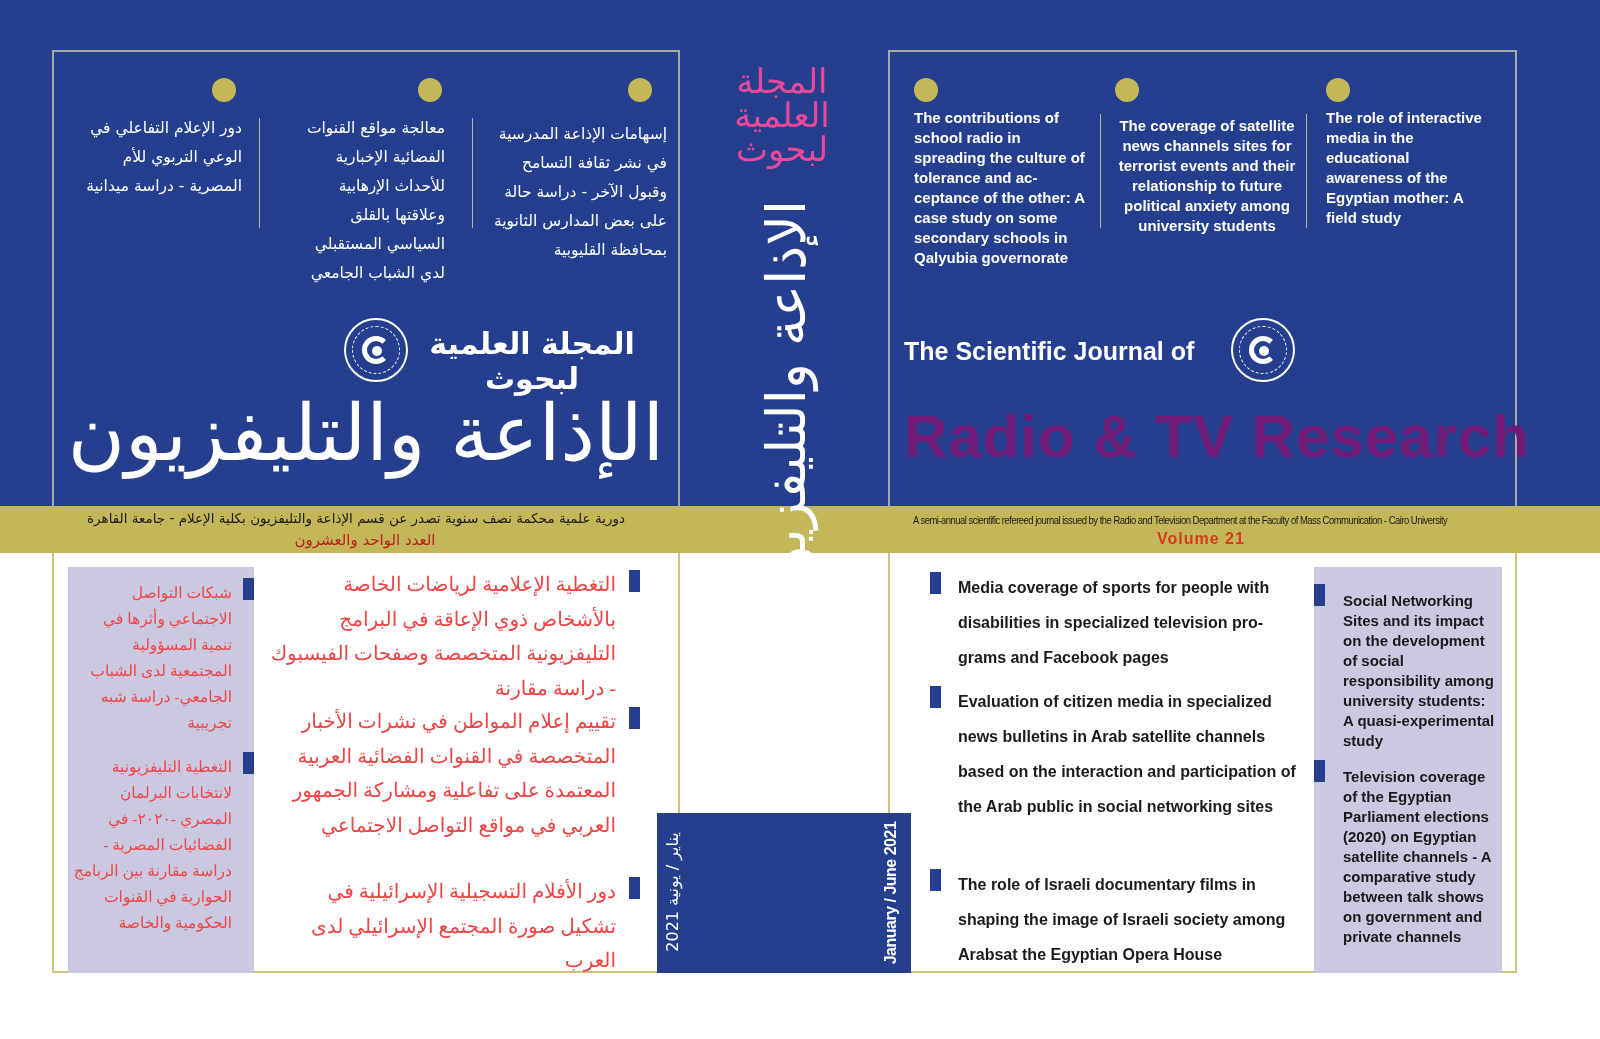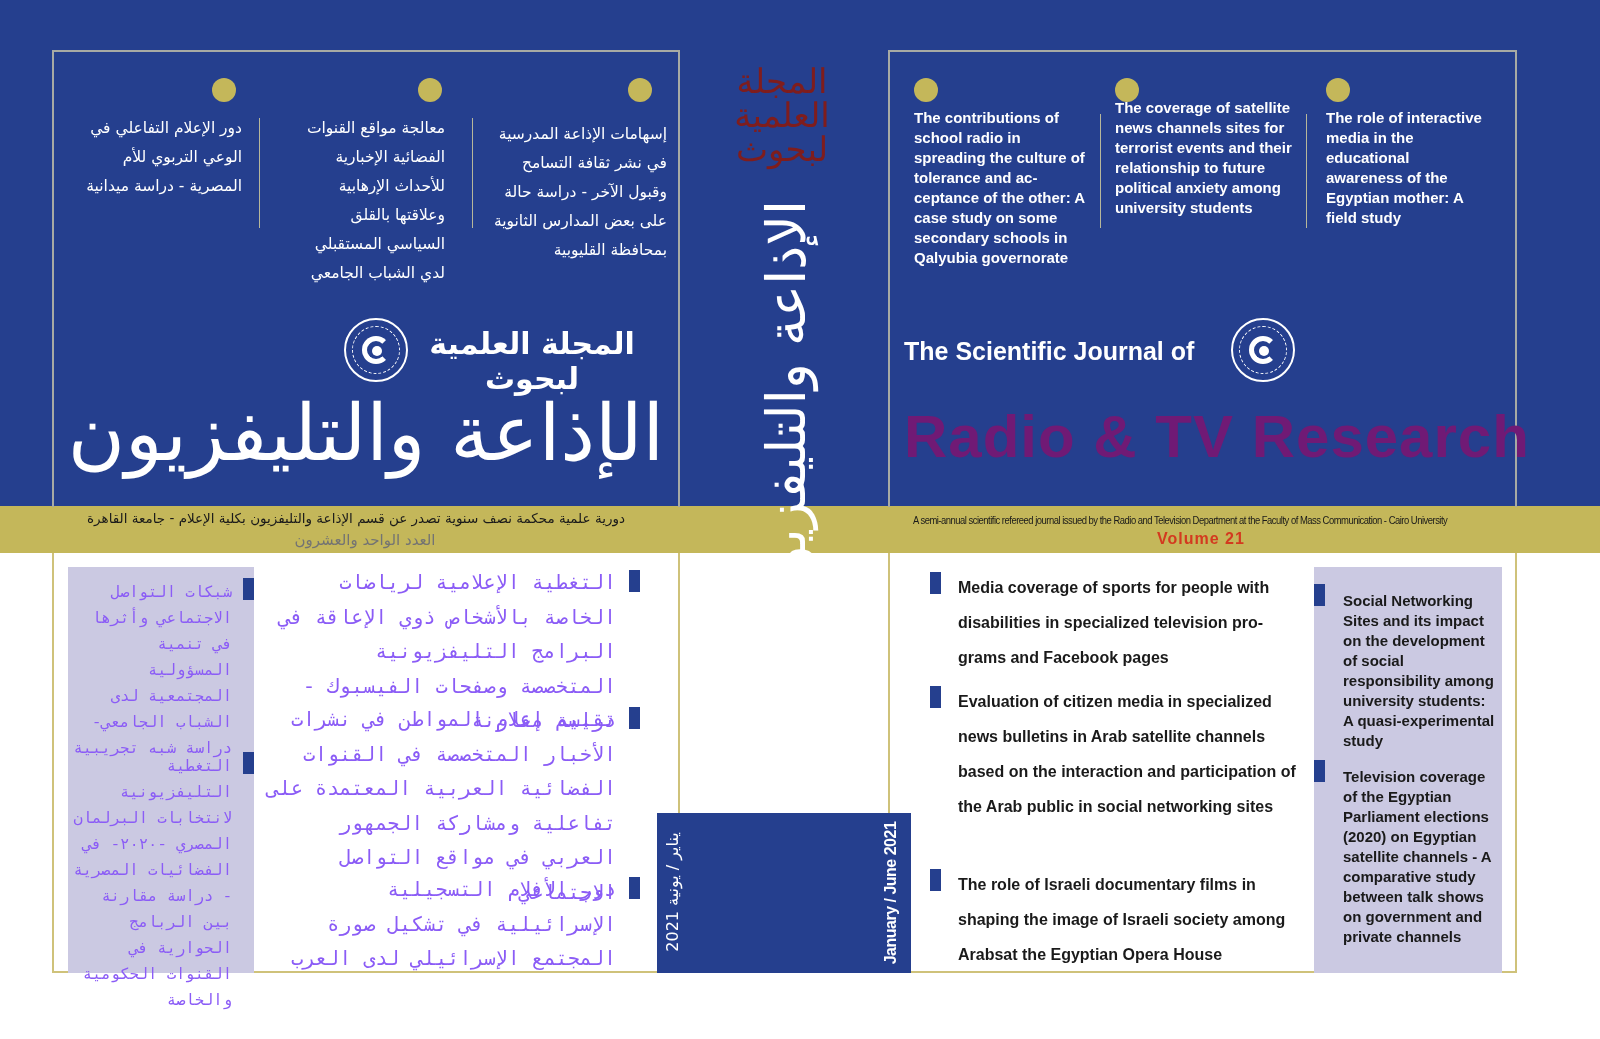--- a/index.html
+++ b/index.html
@@ -27,32 +27,32 @@
     .ar-title { position: absolute; direction: rtl; color: #ffffff; font-family: "DejaVu Sans", sans-serif; font-weight: 200; font-size: 78px; letter-spacing: 2px; white-space: nowrap; }
 
     .en-subtitle { position: absolute; color: #ffffff; font-weight: bold; font-size: 25px; }
     .en-title { position: absolute; color: #701a75; font-weight: bold; font-size: 60px; letter-spacing: 1px; white-space: nowrap; }
 
     .logo { position: absolute; width: 64px; height: 64px; border-radius: 50%; border: 2px solid #ffffff; }
     .logo .ring { position: absolute; left: 6px; top: 6px; width: 48px; height: 48px; border-radius: 50%; border: 1px dashed #ffffff; }
     .logo .eye { position: absolute; left: 16px; top: 16px; width: 28px; height: 28px; border-radius: 50%; border: 5px solid #ffffff; border-right-color: transparent; }
     .logo .pupil { position: absolute; left: 26px; top: 26px; width: 10px; height: 10px; border-radius: 50%; background: #ffffff; }
 
-    .spine-title { position: absolute; left: 732px; top: 64px; width: 100px; direction: rtl; text-align: center; color: #7f1d1d; font-family: "DejaVu Sans", sans-serif; font-size: 34px; line-height: 34px; font-weight: 300; }
+    .spine-title { position: absolute; left: 732px; top: 64px; width: 100px; direction: rtl; text-align: center; color: #ec4899; font-family: "DejaVu Sans", sans-serif; font-size: 34px; line-height: 34px; font-weight: 300; }
     .spine-vertical { position: absolute; left: 620px; top: 335px; width: 330px; height: 60px; transform: rotate(-90deg); color: #ffffff; font-family: "DejaVu Sans", sans-serif; font-size: 54px; font-weight: 200; direction: rtl; text-align: center; white-space: nowrap; }
 
     .band-ar { position: absolute; direction: rtl; color: #1a1a1a; font-family: "DejaVu Sans", sans-serif; font-size: 13.5px; white-space: nowrap; }
-    .band-ar-red { position: absolute; direction: rtl; color: #737373; font-family: "DejaVu Sans", sans-serif; font-size: 15px; white-space: nowrap; }
+    .band-ar-red { position: absolute; direction: rtl; color: #b91c1c; font-family: "DejaVu Sans", sans-serif; font-size: 15px; white-space: nowrap; }
     .band-en { position: absolute; color: #1a1a1a; font-family: "Liberation Sans", sans-serif; font-size: 11.5px; letter-spacing: -0.6px; white-space: nowrap; transform: scaleX(0.82); transform-origin: left; }
     .band-en-red { position: absolute; color: #d33a1f; font-weight: bold; font-size: 16px; letter-spacing: 1px; }
 
     .lav-box { position: absolute; background: #cbc9e2; }
     .sq { position: absolute; width: 11px; height: 22px; background: #253f8e; }
 
-    .ar-item { position: absolute; direction: rtl; text-align: right; color: #8b5cf6; font-family: Liberation Mono, monospace; }
+    .ar-item { position: absolute; direction: rtl; text-align: right; color: #ef4444; font-family: Liberation Serif, serif; }
     .ar-main { font-size: 20px; line-height: 34.5px; }
     .ar-side { font-size: 15.5px; line-height: 26px; }
 
     .en-main { position: absolute; color: #1a1a1a; font-weight: bold; font-size: 16px; line-height: 35px; }
     .en-side { position: absolute; color: #1a1a1a; font-weight: bold; font-size: 15px; line-height: 20px; }
 
     .spine-box { position: absolute; left: 657px; top: 813px; width: 254px; height: 160px; background: #253f8e; }
     .spine-date-ar { position: absolute; left: 598px; top: 877px; width: 160px; height: 30px; transform: rotate(-90deg); color: #ffffff; font-family: "DejaVu Sans", sans-serif; font-size: 16px; direction: rtl; text-align: center; white-space: nowrap; }
     .spine-date-en { position: absolute; left: 815px; top: 880px; width: 160px; height: 26px; transform: rotate(-90deg); color: #ffffff; font-weight: bold; font-size: 16px; text-align: center; white-space: nowrap; letter-spacing: -0.5px; }
   </style>
@@ -121,21 +121,21 @@
   <div class="spine-date-ar">يناير / يونية 2021</div>
   <div class="spine-date-en">January / June 2021</div>
 </section>
 
 <section>
   <div>
     <div class="dot" style="left:914px; top:78px;"></div>
     <div class="en-col" style="left:914px; top:108px; width:180px;">The contributions of school radio in spreading the culture of tolerance and ac-ceptance of the other: A case study on some secondary schools in Qalyubia governorate</div>
     <div class="vsep" style="left:1100px; top:114px; height:114px;"></div>
     <div class="dot" style="left:1115px; top:78px;"></div>
-    <div class="en-col" style="left:1115px; top:98px; width:184px;">The coverage of satellite news channels sites for terrorist events and their relationship to future political anxiety among university students</div>
+    <div class="en-col" style="left:1115px; top:116px; width:184px;text-align:center;">The coverage of satellite news channels sites for terrorist events and their relationship to future political anxiety among university students</div>
     <div class="vsep" style="left:1306px; top:114px; height:114px;"></div>
     <div class="dot" style="left:1326px; top:78px;"></div>
     <div class="en-col" style="left:1326px; top:108px; width:160px;">The role of interactive media in the educational awareness of the Egyptian mother: A field study</div>
   </div>
 
   <div class="en-subtitle" style="left:904px; top:337px;">The Scientific Journal of</div>
   <div class="logo" style="left:1231px; top:318px;">
     <div class="ring"></div>
       <div class="eye"></div>
       <div class="pupil"></div>

